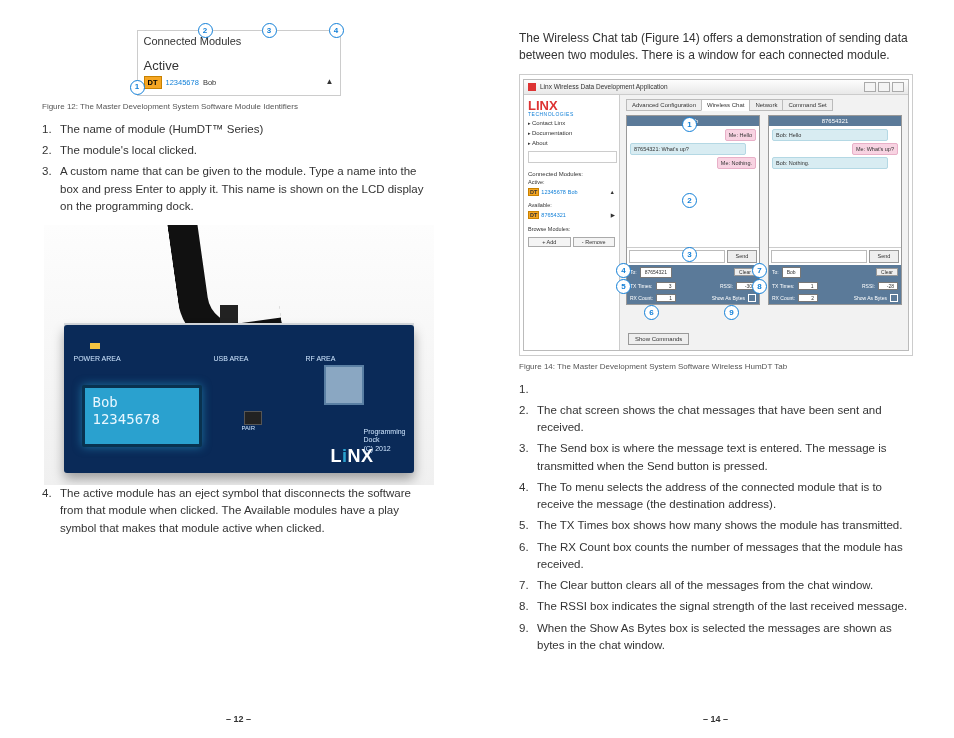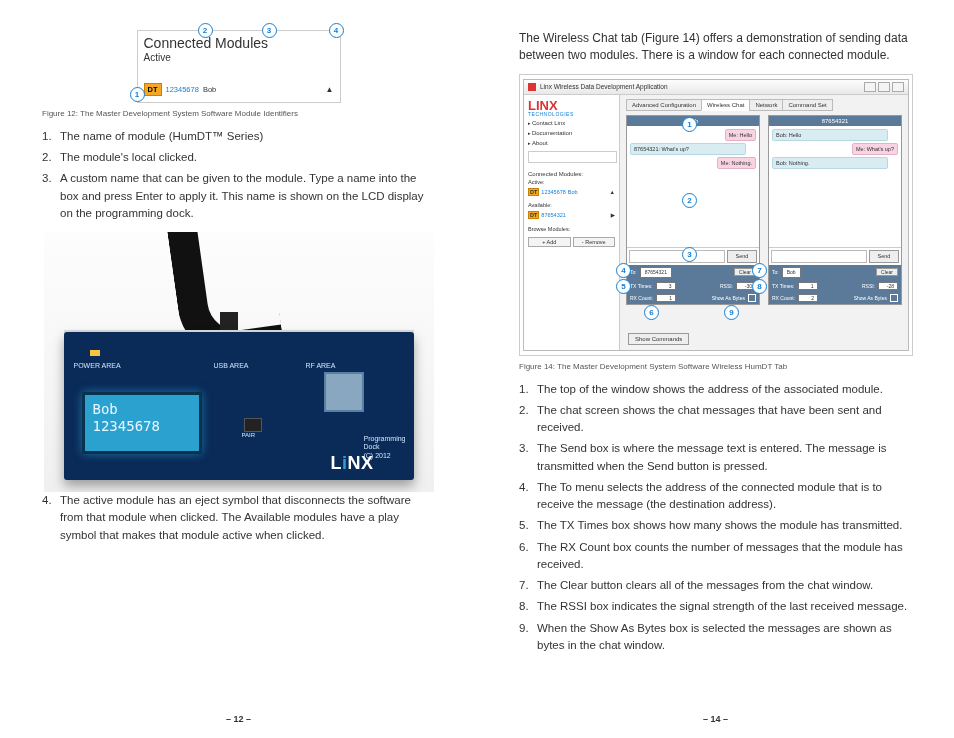--- a/index.html
+++ b/index.html
@@ -59,22 +59,22 @@
   .fig12 {
     width: 190px;
     margin: 0 auto 4px auto;
     border: 1px solid #ccc;
     padding: 4px 6px 6px 6px;
     font-size: 8px;
     line-height: 1.2;
     position: relative;
     background: #fff;
   }
-  .fig12 .title { font-size: 14px; margin-bottom: 0; }
-  .fig12 .sub { font-size: 10px; margin-bottom: 19px; }
+  .fig12 .title { font-size: 11px; margin-bottom: 10px; }
+  .fig12 .sub { font-size: 13px; margin-bottom: 2px; }
   .fig12 .row { display: flex; align-items: center; gap: 4px; }
   .fig12 .badge {
     display: inline-block;
     background: #f5a623;
     color: #000;
     font-weight: bold;
     padding: 1px 3px;
     font-size: 7.5px;
     border: 1px solid #c88100;
   }
@@ -563,21 +563,20 @@
         </div>
       </div>
     </div>
   </div>
 
   <div class="caption">Figure 14: The Master Development System Software Wireless HumDT Tab</div>
 
   <ol class="num-list">
     <li>
         <span class="n">1.</span>
-        <span>The top of the window shows the address of the associated module.</span>
       </li>
     <li>
         <span class="n">2.</span>
         <span>The chat screen shows the chat messages that have been sent and received.</span>
       </li>
     <li>
         <span class="n">3.</span>
         <span>The Send box is where the message text is entered. The message is transmitted when the Send button is pressed.</span>
       </li>
     <li>

